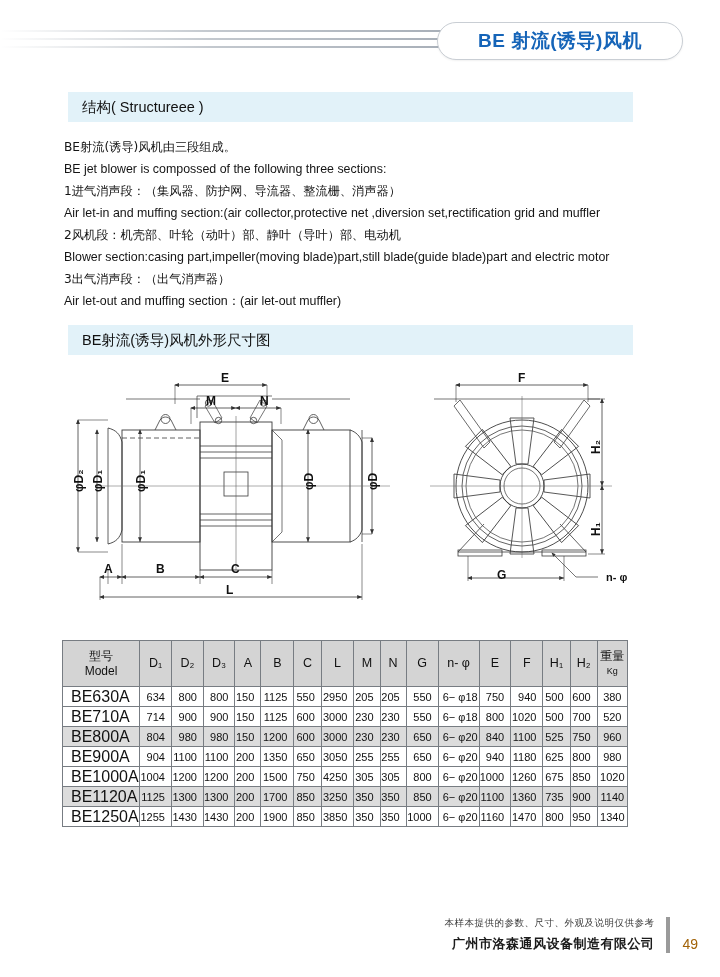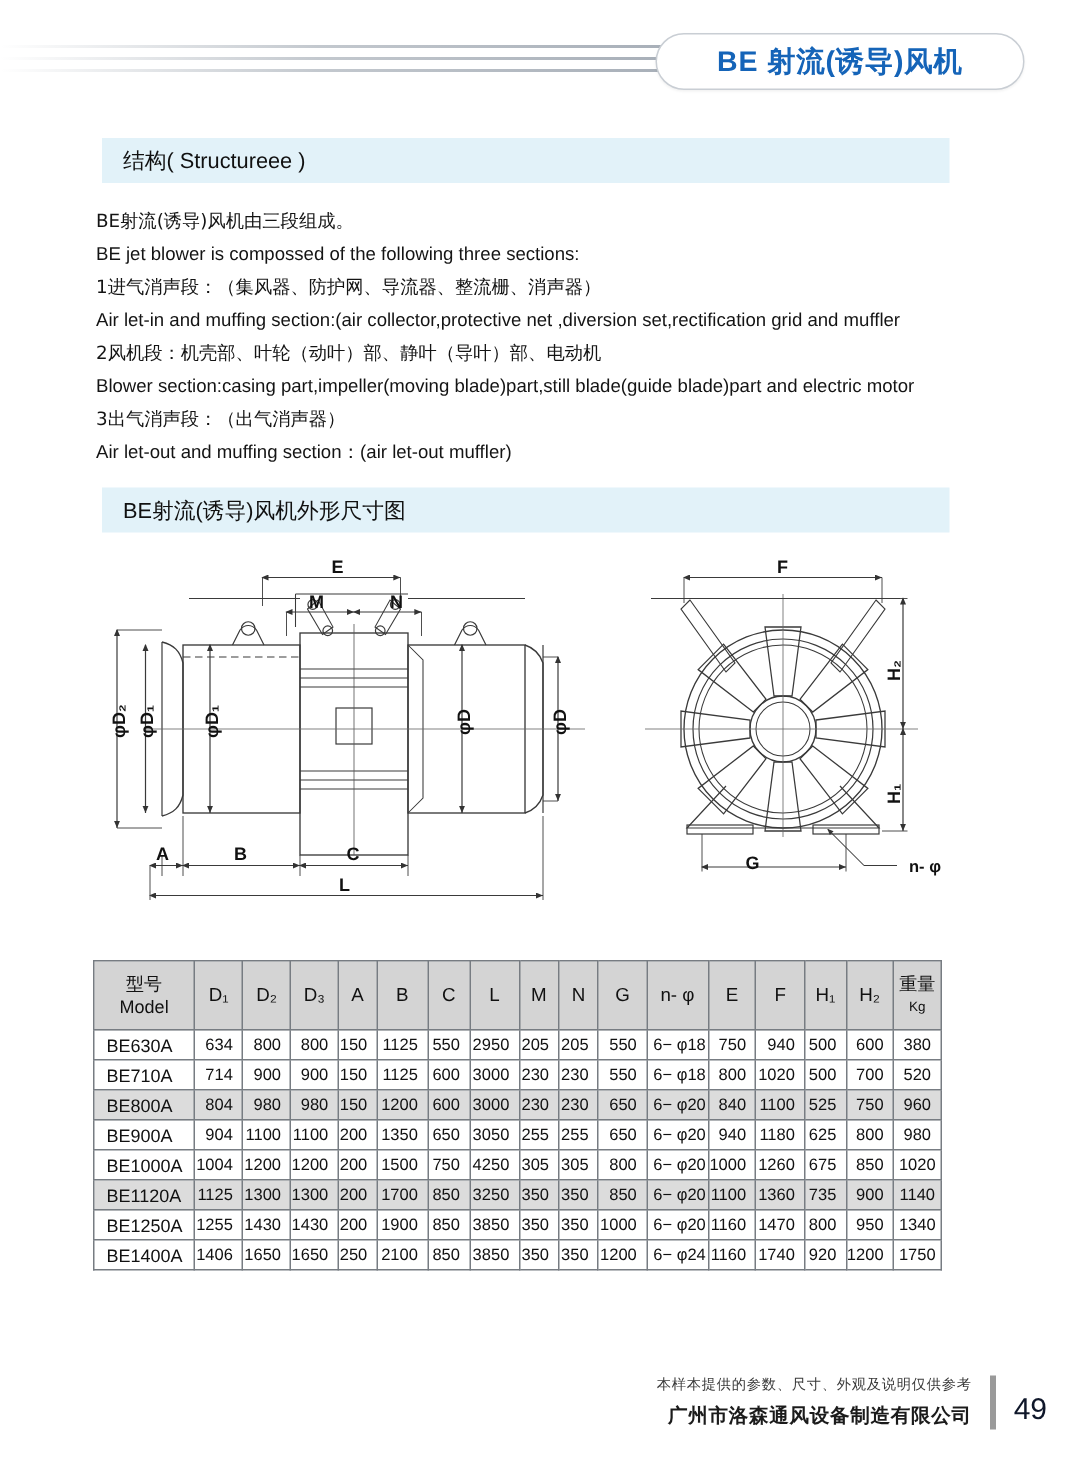--- a/index.html
+++ b/index.html
@@ -137,21 +137,21 @@
     font-size: 12px;
     display: block;
   }
   table.spec thead th .enlbl {
     display: block;
     font-size: 12px;
   }
   table.spec tbody td.model {
     text-align: left;
     padding-left: 8px;
-    font-size: 12px;
+    font-size: 16px;
   }
   table.spec tbody tr.shaded td { background: #dcdcdc; }
   table.spec tbody td.num { text-align: right; padding-right: 6px; }
   table.spec tbody td.nphi { text-align: left; padding-left: 4px; }
   table.spec tbody td.wt { text-align: center; }
 
   
   .footer {
     position: absolute;
     right: 22px;
@@ -175,22 +175,22 @@
     font-weight: bold;
     color: #1b1b1b;
     letter-spacing: 0.5px;
   }
   .footer-rule {
     width: 4px;
     background: #9a9a9a;
     margin-right: 12px;
   }
   .footer-page {
-    font-size: 20px;
-    color: #0f172a;
+    font-size: 14px;
+    color: #a16207;
     display: flex;
     align-items: flex-end;
     padding-bottom: 1px;
   }
 </style>
 </head>
 <body>
 
 <div class="banner">
   <div class="banner-lines">
@@ -558,39 +558,20 @@
           <td class="num" style="width: 28px;">350</td>
           <td class="num" style="width: 28px;">350</td>
           <td class="num" style="width: 33px;">1000</td>
           <td class="nphi" style="width: 43px;">6− φ20</td>
           <td class="num" style="width: 32px;">1160</td>
           <td class="num" style="width: 34px;">1470</td>
           <td class="num" style="width: 31px;">800</td>
           <td class="num" style="width: 31px;">950</td>
           <td class="wt" style="width: 41px;">1340</td>
         </tr>
-        <tr>
-          <td class="model" style="width: 78px;">BE1400A</td>
-          <td class="num" style="width: 33px;">1406</td>
-          <td class="num" style="width: 33px;">1650</td>
-          <td class="num" style="width: 30px;">1650</td>
-          <td class="num" style="width: 27px;">250</td>
-          <td class="num" style="width: 37px;">2100</td>
-          <td class="num" style="width: 32px;">850</td>
-          <td class="num" style="width: 35px;">3850</td>
-          <td class="num" style="width: 28px;">350</td>
-          <td class="num" style="width: 28px;">350</td>
-          <td class="num" style="width: 33px;">1200</td>
-          <td class="nphi" style="width: 43px;">6− φ24</td>
-          <td class="num" style="width: 32px;">1160</td>
-          <td class="num" style="width: 34px;">1740</td>
-          <td class="num" style="width: 31px;">920</td>
-          <td class="num" style="width: 31px;">1200</td>
-          <td class="wt" style="width: 41px;">1750</td>
-        </tr>
       </tbody>
   </table>
 </div>
 
 <div class="footer">
   <div class="footer-texts">
     <div class="footer-note">本样本提供的参数、尺寸、外观及说明仅供参考</div>
     <div class="footer-company">广州市洛森通风设备制造有限公司</div>
   </div>
   <div class="footer-rule"></div>

